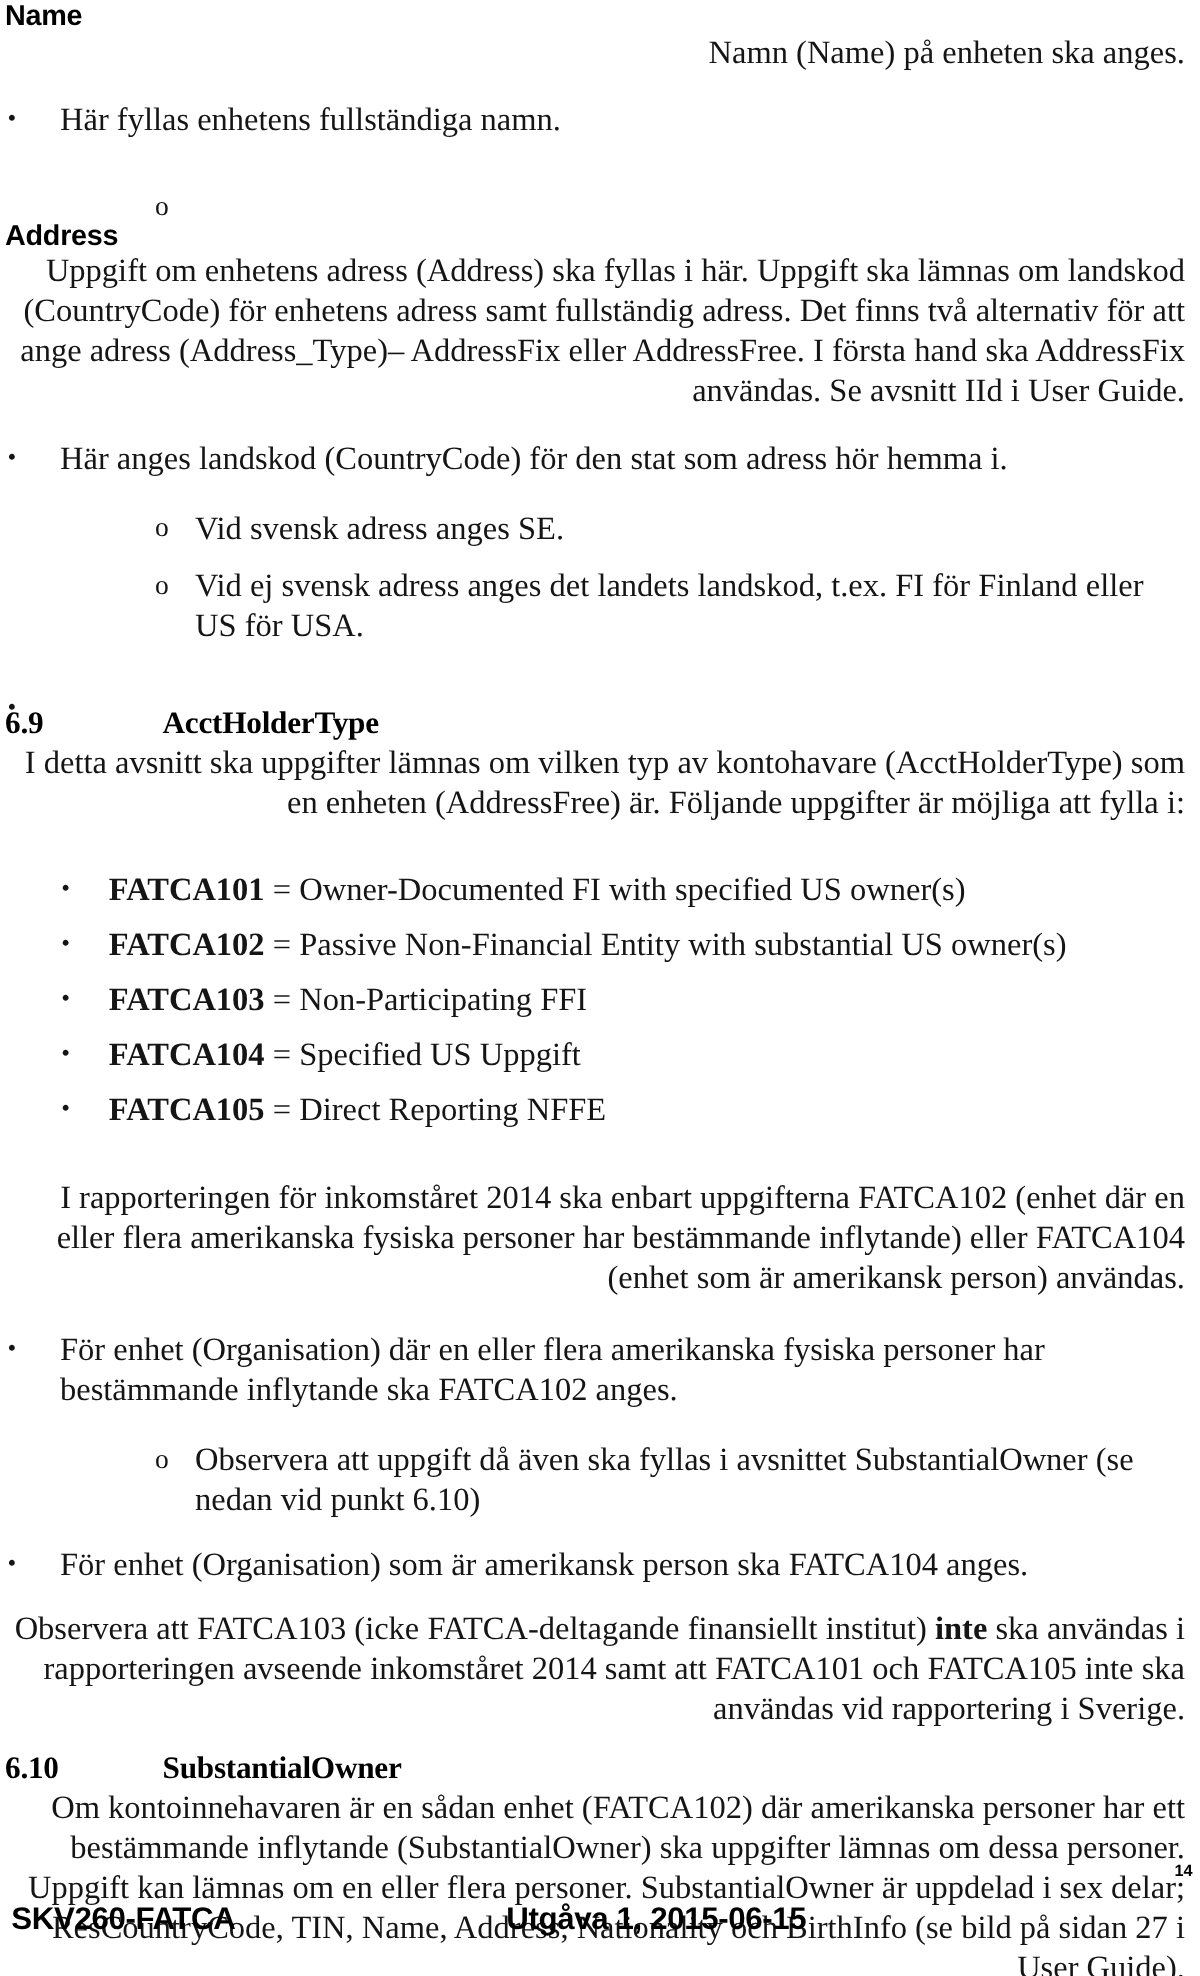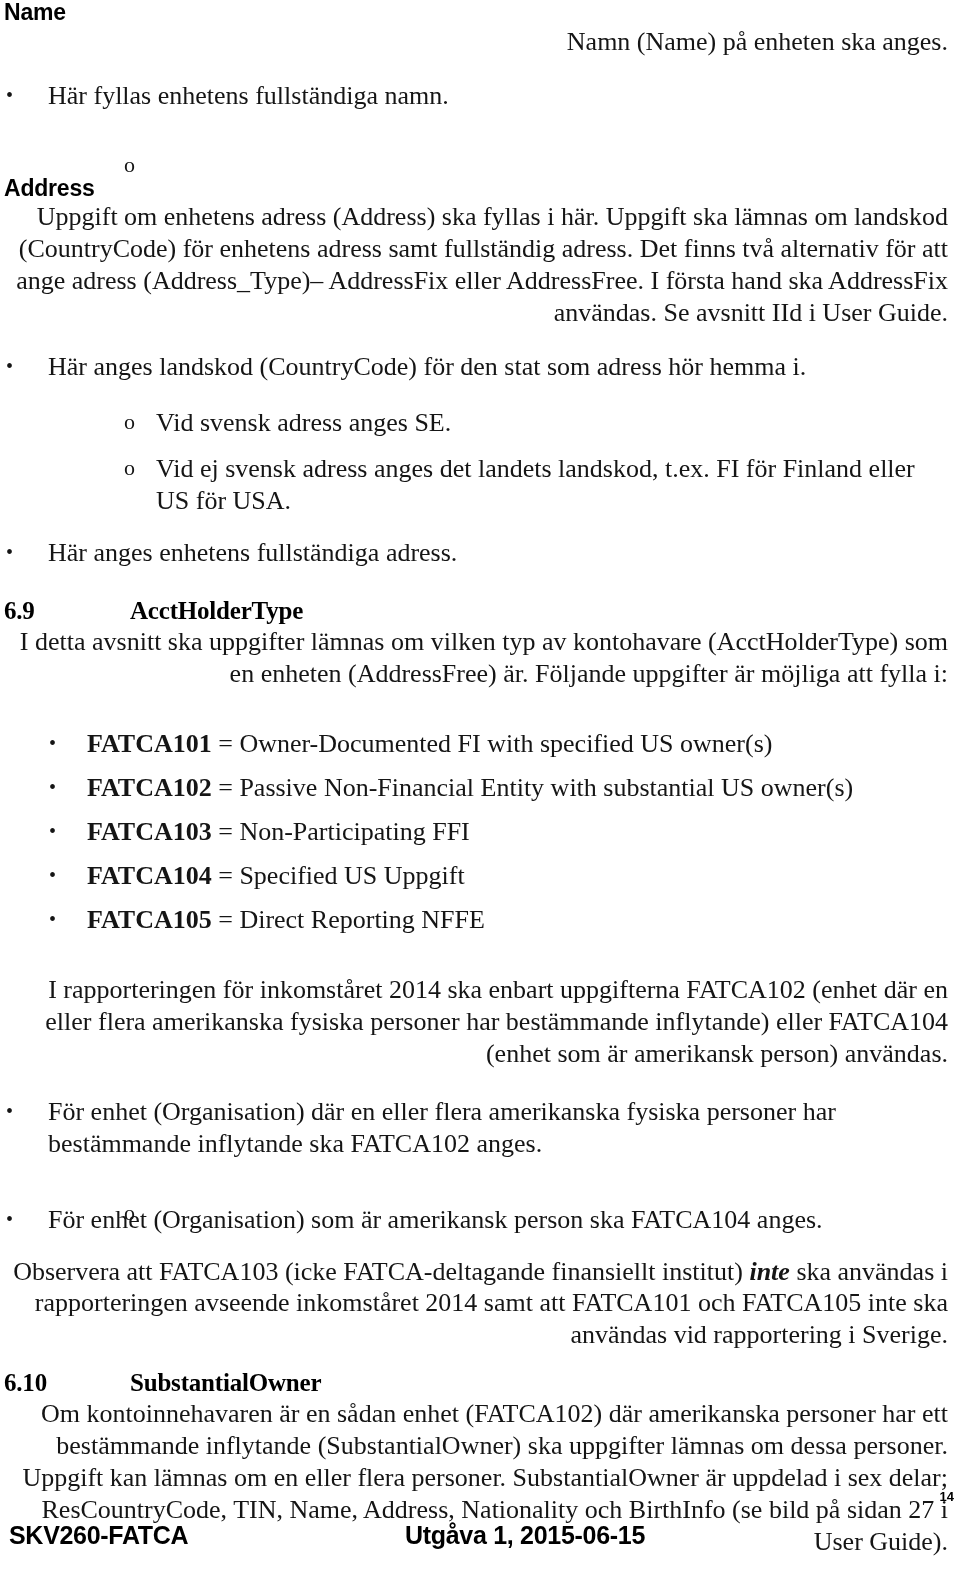--- a/index.html
+++ b/index.html
@@ -120,21 +120,21 @@
     left: 45px;
     top: 0;
     width: 22px;
     font-size: 20px;
     line-height: 1.55;
     color: #151515;
   }
   .code {
     font-weight: bold;
   }
-  b, .b { font-weight: bold; font-style: italic; }
+  b, .b { font-weight: bold; }
 
   
   .footer {
     position: absolute;
     left: 5px;
     top: 1521px;
     width: 944px;
     height: 60px;
   }
   .footer .f-left {
@@ -213,21 +213,20 @@
       <li class="item">
         <span class="mk">o</span>
         <span>Vid ej svensk adress anges det landets landskod, t.ex. FI för Finland eller US för USA.</span>
       </li>
     </ul>
     <div class="sp-6"></div>
 
     <ul class="lvl1">
       <li class="item">
         <span class="mk">•</span>
-        <span>Här anges enhetens fullständiga adress.</span>
       </li>
     </ul>
     <div class="sp-14"></div>
 
     <h2 class="h-num">
       <span class="num">6.9</span>
       <span class="ttl">AcctHolderType</span>
     </h2>
     <p class="body">I detta avsnitt ska uppgifter lämnas om vilken typ av kontohavare (AcctHolderType) som en enheten (AddressFree) är. Följande uppgifter är möjliga att fylla i:</p>
     <div class="sp-38"></div>
@@ -263,20 +262,21 @@
       <li class="item">
         <span class="mk">•</span>
         <span>För enhet (Organisation) där en eller flera amerikanska fysiska personer har bestämmande inflytande ska FATCA102 anges.</span>
       </li>
     </ul>
     <div class="sp-10"></div>
 
     <ul class="lvl2">
       <li class="item">
         <span class="mk">o</span>
+        <span>Observera att uppgift då även ska fyllas i avsnittet SubstantialOwner (se nedan vid punkt 6.10)</span>
       </li>
     </ul>
     <div class="sp-6"></div>
 
     <ul class="lvl1">
       <li class="item">
         <span class="mk">•</span>
         <span>För enhet (Organisation) som är amerikansk person ska FATCA104 anges.</span>
       </li>
     </ul>

